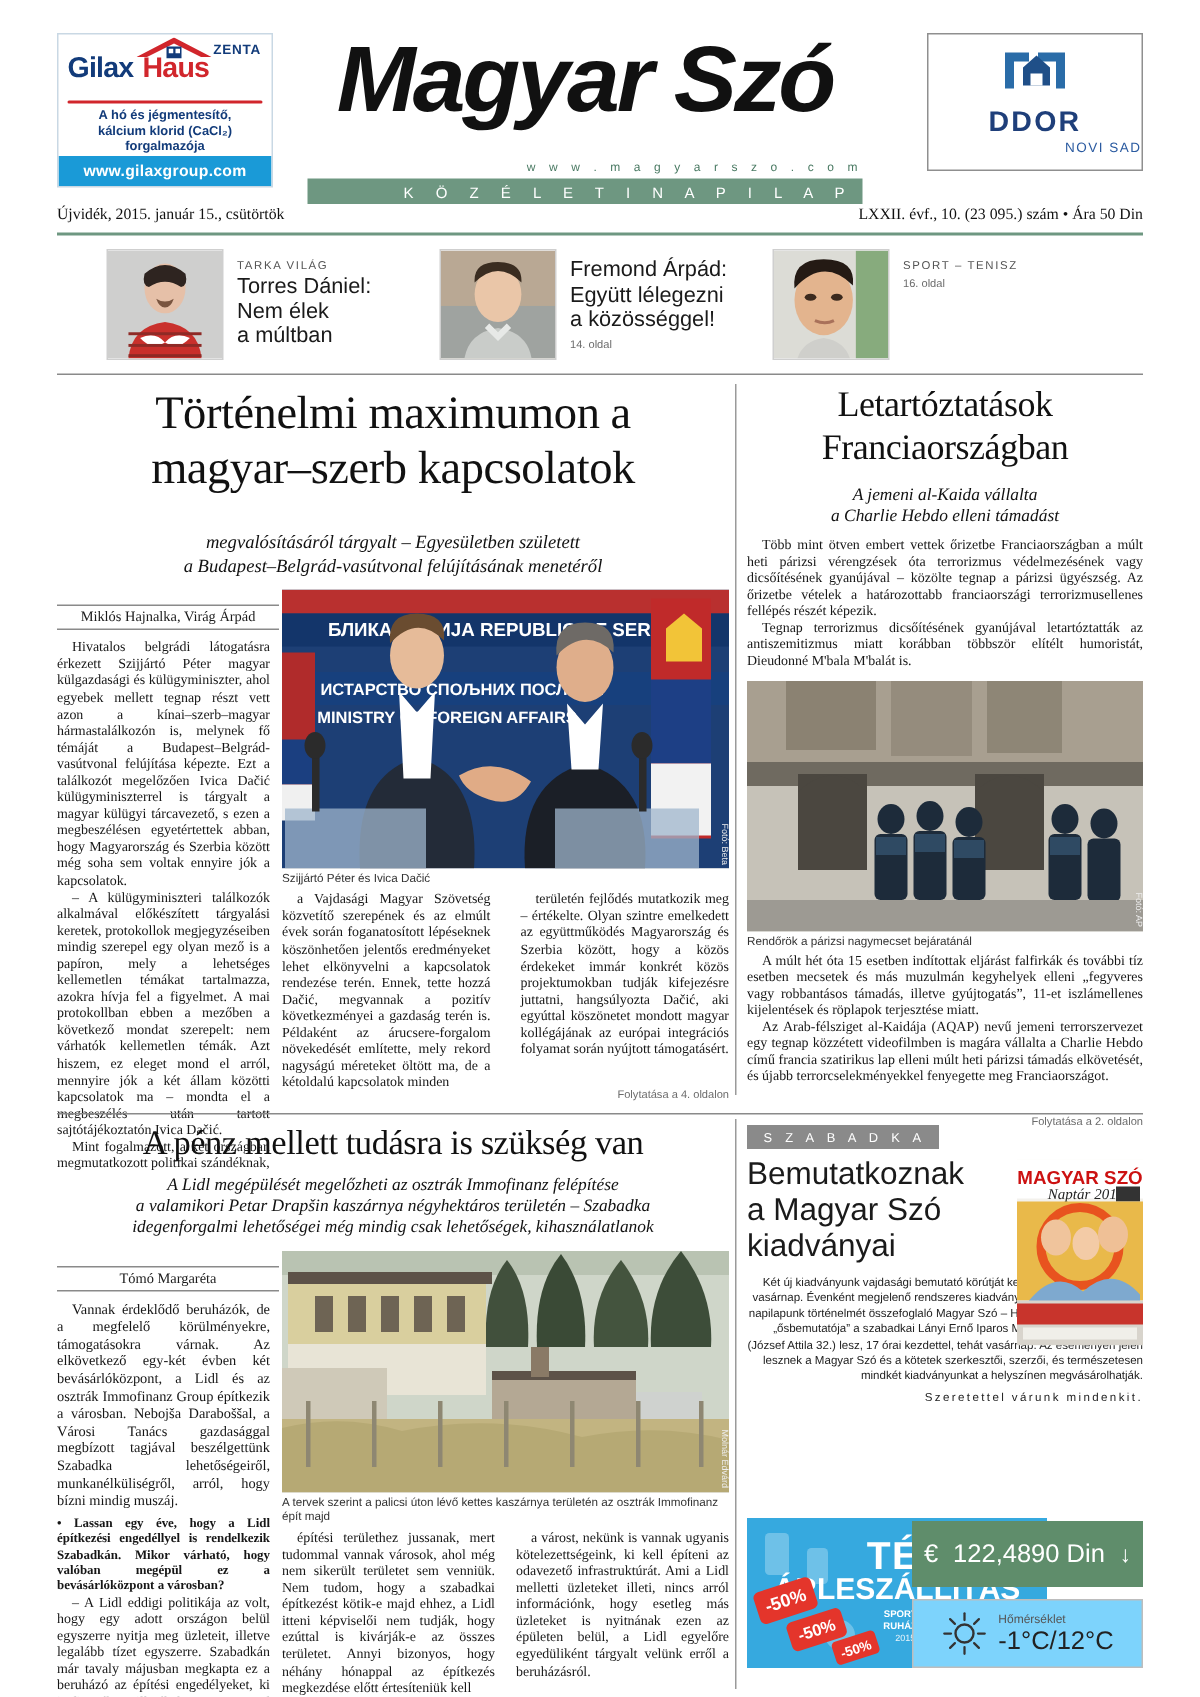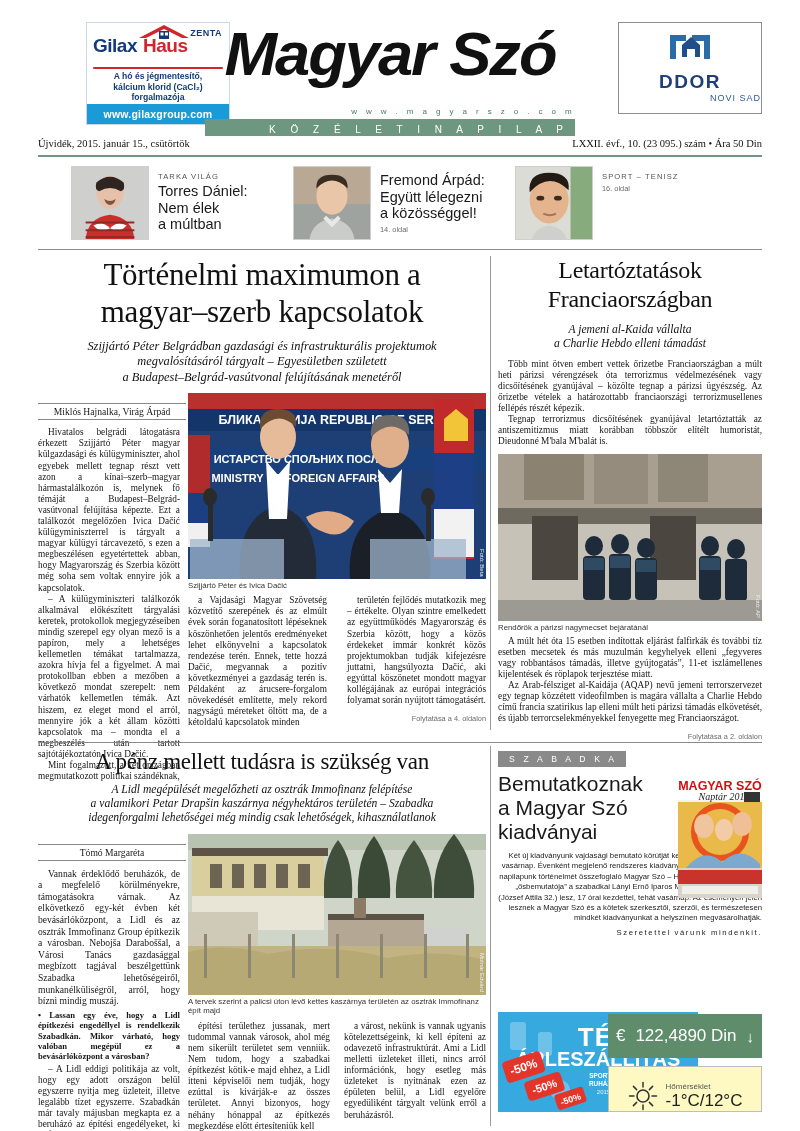--- a/index.html
+++ b/index.html
@@ -1,21 +1,21 @@
 <!DOCTYPE html>
 <html lang="hu"><head>
 <meta charset="utf-8">
 <style>
   html,body{margin:0;padding:0;background:#fff;}
   body{width:800px;height:1131px;font-family:"Liberation Serif",serif;color:#1a1a1a;-webkit-font-smoothing:none;}
   .page{position:relative;width:800px;height:1131px;overflow:hidden;background:#fff;}
 
   
   .masthead{position:relative;height:152px;}
-  .gilax{position:absolute;left:38px;top:22px;width:144px;height:103px;border:1px solid #c9d8e4;background:#fff;box-sizing:border-box;overflow:hidden;margin-left:48px;}
+  .gilax{position:absolute;left:38px;top:22px;width:144px;height:103px;border:1px solid #c9d8e4;background:#fff;box-sizing:border-box;overflow:hidden;}
   .gilax-top{position:relative;height:46px;}
   .gilax-word{position:absolute;left:6px;top:12px;font-family:"Liberation Sans",sans-serif;font-weight:bold;font-size:19px;color:#123b7a;letter-spacing:-.5px;}
   .gilax-haus{position:absolute;left:56px;top:12px;font-family:"Liberation Sans",sans-serif;font-weight:bold;font-size:19px;color:#d1262c;letter-spacing:-.5px;}
   .gilax-zenta{position:absolute;right:7px;top:5px;font-family:"Liberation Sans",sans-serif;font-weight:bold;font-size:9px;color:#123b7a;letter-spacing:.5px;}
   .roofline{position:absolute;left:52px;top:2px;width:50px;height:14px;}
   .gilax-rule{position:absolute;left:6px;right:6px;top:44px;height:2px;background:#d1262c;border-radius:2px;}
   .gilax-mid{position:absolute;left:0;right:0;top:48px;text-align:center;font-family:"Liberation Sans",sans-serif;font-weight:bold;font-size:8.6px;line-height:10.5px;color:#123b7a;}
   .gilax-bot{position:absolute;left:0;right:0;bottom:0;height:20px;background:#1a9ad7;color:#fff;font-family:"Liberation Sans",sans-serif;font-weight:bold;font-size:10.5px;text-align:center;line-height:20px;letter-spacing:.2px;}
 
   .logo-wrap{position:absolute;left:205px;top:18px;width:370px;text-align:center;}
@@ -54,42 +54,42 @@
 
   h1.head{font-family:"Liberation Serif",serif;font-weight:normal;font-size:31px;line-height:37px;text-align:center;margin:0;color:#111;letter-spacing:-.3px;}
   h1.head.small{font-size:24px;line-height:29px;}
   .deck{font-family:"Liberation Serif",serif;font-style:italic;font-size:12.4px;line-height:15.4px;text-align:center;margin:9px 0 0;color:#111;}
   .deck.small{font-size:11.6px;line-height:14.4px;}
 
   .byline{font-size:9.6px;text-align:center;border-top:1px solid #8a8a8a;border-bottom:1px solid #8a8a8a;padding:2px 0 2px;margin:10px 0 7px;width:148px;}
   .body{font-size:9.3px;line-height:11.1px;text-align:justify;color:#161616;}
   .body p{margin:0 0 0;text-indent:10px;}
   .body p.first{text-indent:10px;}
-  .cont{font-family:"Liberation Sans",sans-serif;font-size:7.4px;color:#6b6b6b;text-align:right;margin-top:7px;}
+  .cont{font-family:"Liberation Sans",sans-serif;font-size:7.4px;color:#6b6b6b;text-align:right;margin-top:18px;}
 
   .cap{font-family:"Liberation Sans",sans-serif;font-size:7.8px;color:#333;margin-top:2px;}
   .credit{position:absolute;writing-mode:vertical-rl;font-family:"Liberation Sans",sans-serif;font-size:6px;color:#777;}
 
   
   .ph{position:relative;overflow:hidden;background:#d8d8d8;}
 
   
   .sect2{position:absolute;left:38px;right:38px;top:742px;}
   .hrule{height:1px;background:#8a8a8a;}
 
   
   .adbox{position:absolute;left:460px;width:264px;top:0;}
   .szabadka{display:inline-block;background:#8a8a8a;color:#fff;font-family:"Liberation Sans",sans-serif;font-size:8.6px;letter-spacing:3.2px;padding:3px 9px 3px 11px;}
   .adtitle{font-family:"Liberation Sans",sans-serif;font-size:21px;line-height:24px;text-align:left;color:#1a1a1a;margin-top:5px;}
   .adbody{font-family:"Liberation Sans",sans-serif;font-size:7.7px;line-height:10.4px;text-align:right;color:#222;margin-top:7px;}
   .adbody .spaced{letter-spacing:1.6px;}
 
   
   .fx{background:#5f8d6b;color:#fff;font-family:"Liberation Sans",sans-serif;font-size:17px;height:44px;display:flex;align-items:center;justify-content:center;gap:10px;}
-  .wx{border:1px solid #bdbdbd;height:44px;display:flex;align-items:flex-end;justify-content:center;gap:8px;background:#fef9c3;}
+  .wx{border:1px solid #bdbdbd;height:44px;display:flex;align-items:center;justify-content:center;gap:8px;background:#7dd3fc;}
   .wx-label{font-family:"Liberation Sans",sans-serif;font-size:8px;color:#555;}
   .wx-val{font-family:"Liberation Sans",sans-serif;font-size:17px;color:#222;}
 
   .sport{position:relative;width:200px;height:100px;background:#2fa8dd;overflow:hidden;}
 </style>
 </head>
 <body>
 
 <div class="page">
 
@@ -241,21 +241,21 @@
   <div class="main">
 
     <div class="vdiv" style="left:452px;height:474px;"></div>
 
     <div class="lead-left">
       <h1 class="head">
         <span>Történelmi maximumon a</span><br>
         <span>magyar–szerb kapcsolatok</span>
       </h1>
       <div class="deck">
-        <span>Szijjártó Péter Belgrádban gazdasági és infrastrukturális projektumok</span><br>
+        <br>
         <span>megvalósításáról tárgyalt – Egyesületben született</span><br>
         <span>a Budapest–Belgrád-vasútvonal felújításának menetéről</span>
       </div>
 
       <div style="position:relative;margin-top:8px;">
 
         <div style="position:absolute;left:0;width:142px;top:0;">
           <div class="byline">Miklós Hajnalka, Virág Árpád</div>
           <div class="body">
             <p class="first"><span>Hivatalos belgrádi látogatásra érkezett Szijjártó Péter magyar külgazdasági és külügyminiszter, ahol egyebek mellett tegnap részt vett azon a kínai–szerb–magyar hármastalálkozón is, melynek fő témáját a Budapest–Belgrád-vasútvonal felújítása képezte. Ezt a találkozót megelőzően Ivica Dačić külügyminiszterrel is tárgyalt a magyar külügyi tárcavezető, s ezen a megbeszélésen egyetértettek abban, hogy Magyarország és Szerbia között még soha sem voltak ennyire jók a kapcsolatok.</span></p>

